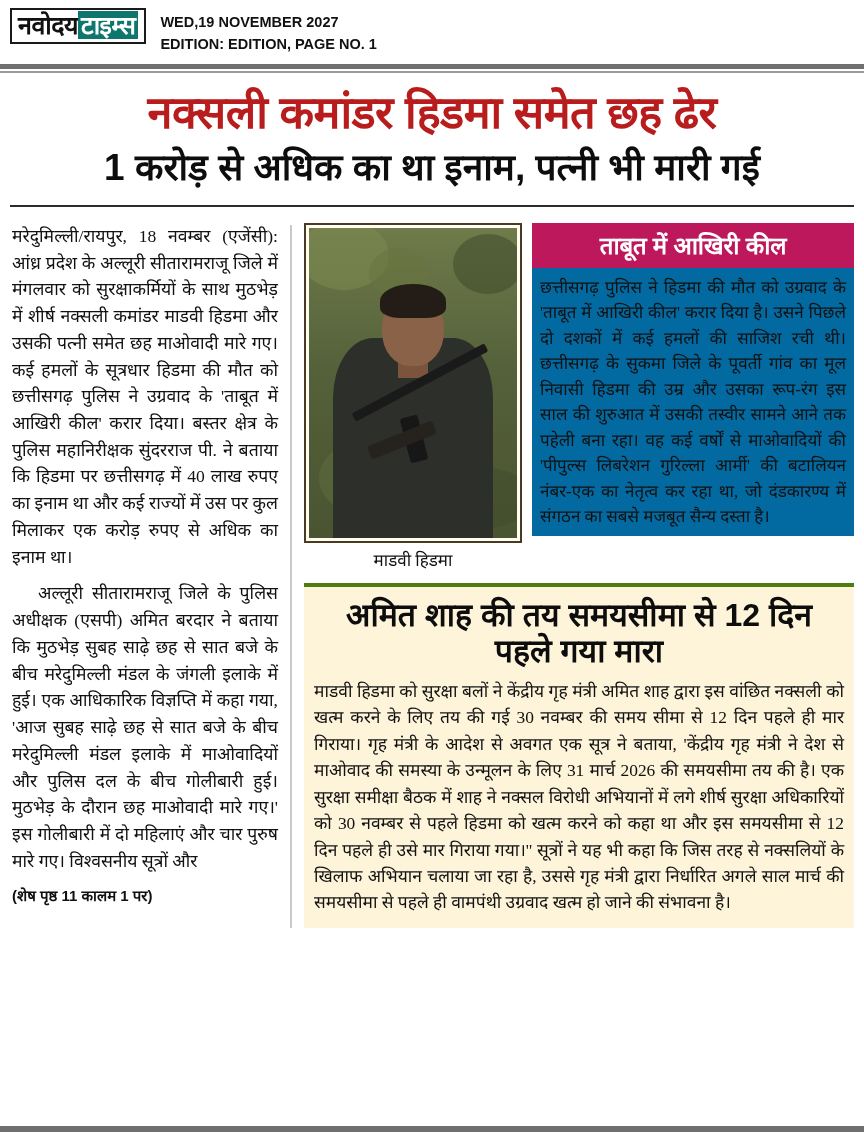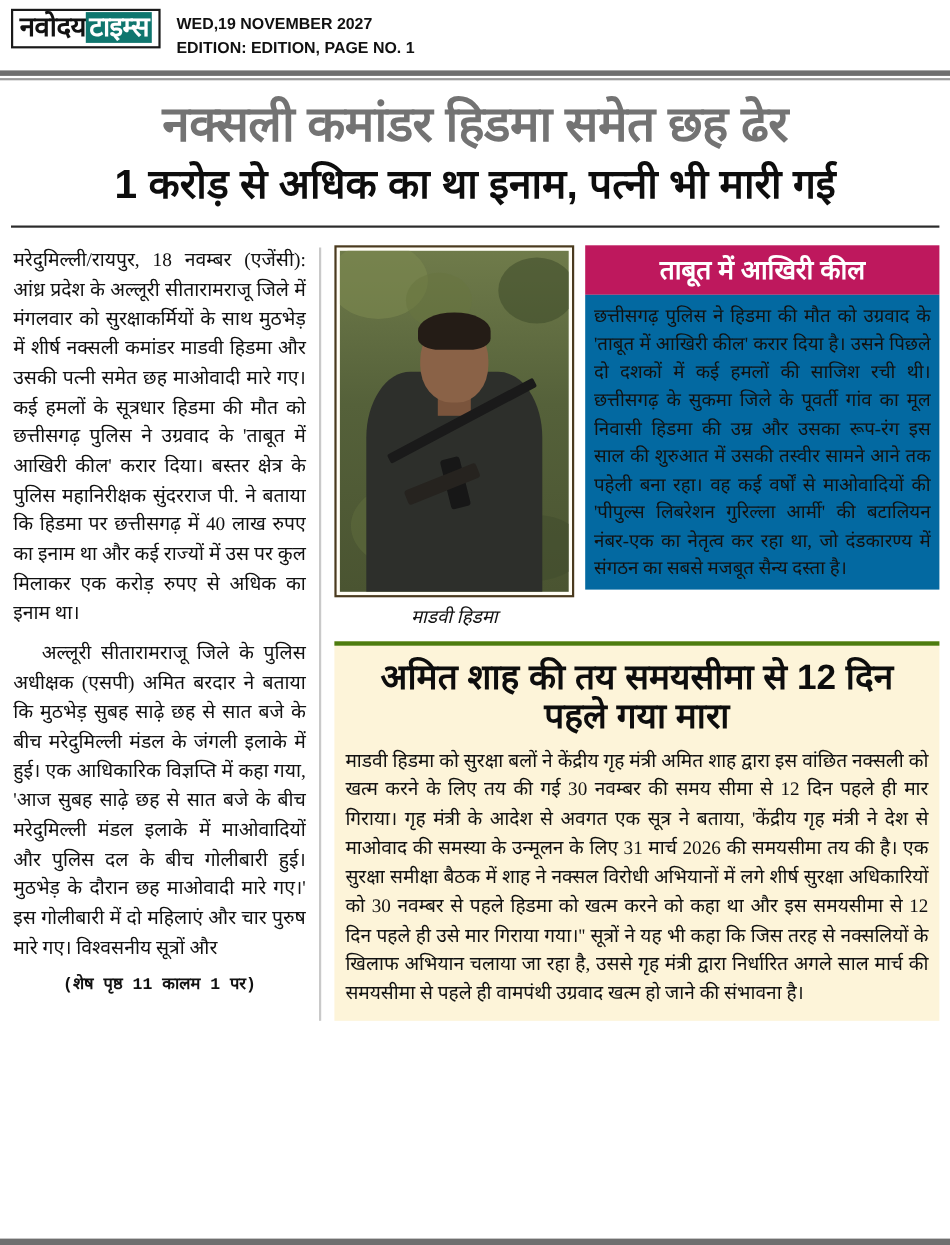--- a/index.html
+++ b/index.html
@@ -62,21 +62,21 @@
   
   .headline-wrap {
     padding: 16px 12px 4px 12px;
     text-align: center;
   }
   .headline-main {
     font-family: "Liberation Sans", sans-serif;
     font-weight: bold;
     font-size: 45px;
     line-height: 1.06;
-    color: #737373;
+    color: #b91c1c;
     letter-spacing: -0.5px;
   }
   .headline-sub {
     font-family: "Liberation Sans", sans-serif;
     font-weight: bold;
     font-size: 37px;
     line-height: 1.1;
     color: #0d0d0d;
     margin-top: 12px;
   }
@@ -112,23 +112,23 @@
     font-family: "Liberation Serif", serif;
     font-size: 17.6px;
     line-height: 1.52;
     color: #111;
     text-align: justify;
     text-justify: inter-word;
   }
   .story-text p { margin: 0 0 10px 0; }
   .story-text p.indent { text-indent: 26px; }
   .contd {
-    text-align: center;
-    font-weight: bold;
-    font-family: Liberation Mono, monospace;
+    text-align: left;
+    font-weight: bold;
+    font-family: Liberation Sans, sans-serif;
     font-size: 15px;
   }
   .contd span { white-space: nowrap; }
 
   
   .mid-row {
     display: flex;
     gap: 10px;
   }
   .photo-col {
@@ -218,21 +218,20 @@
     top: 188px;
     width: 18px;
     height: 46px;
     background: #171717;
     transform: rotate(-14deg);
     border-radius: 3px;
   }
   .photo-caption {
     text-align: center;
     font-family: "Liberation Serif", serif;
-    font-style: italic;
     font-size: 17px;
     padding: 5px 0 2px 0;
     color: #111;
   }
 
   .box-col { flex: 1 1 auto; }
 
   .redbar {
     background: #be185d;
     color: #fff;

